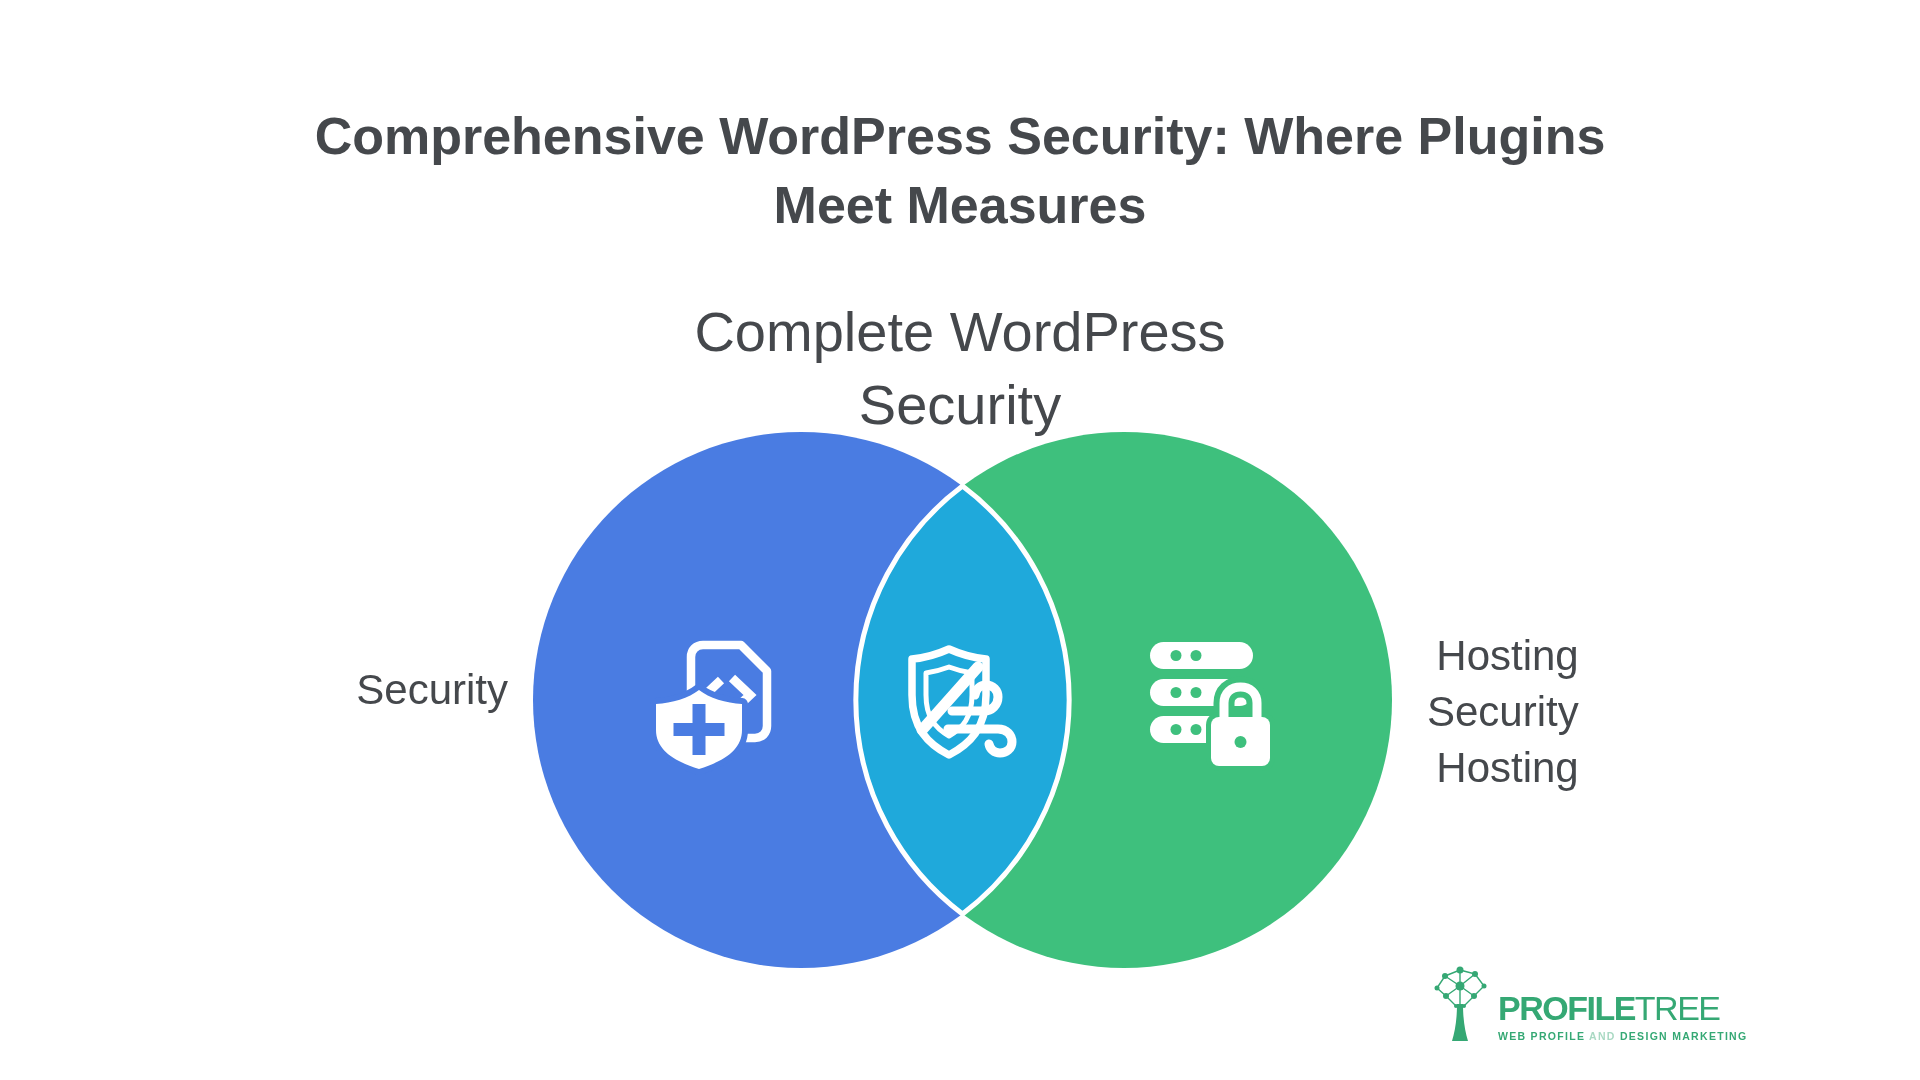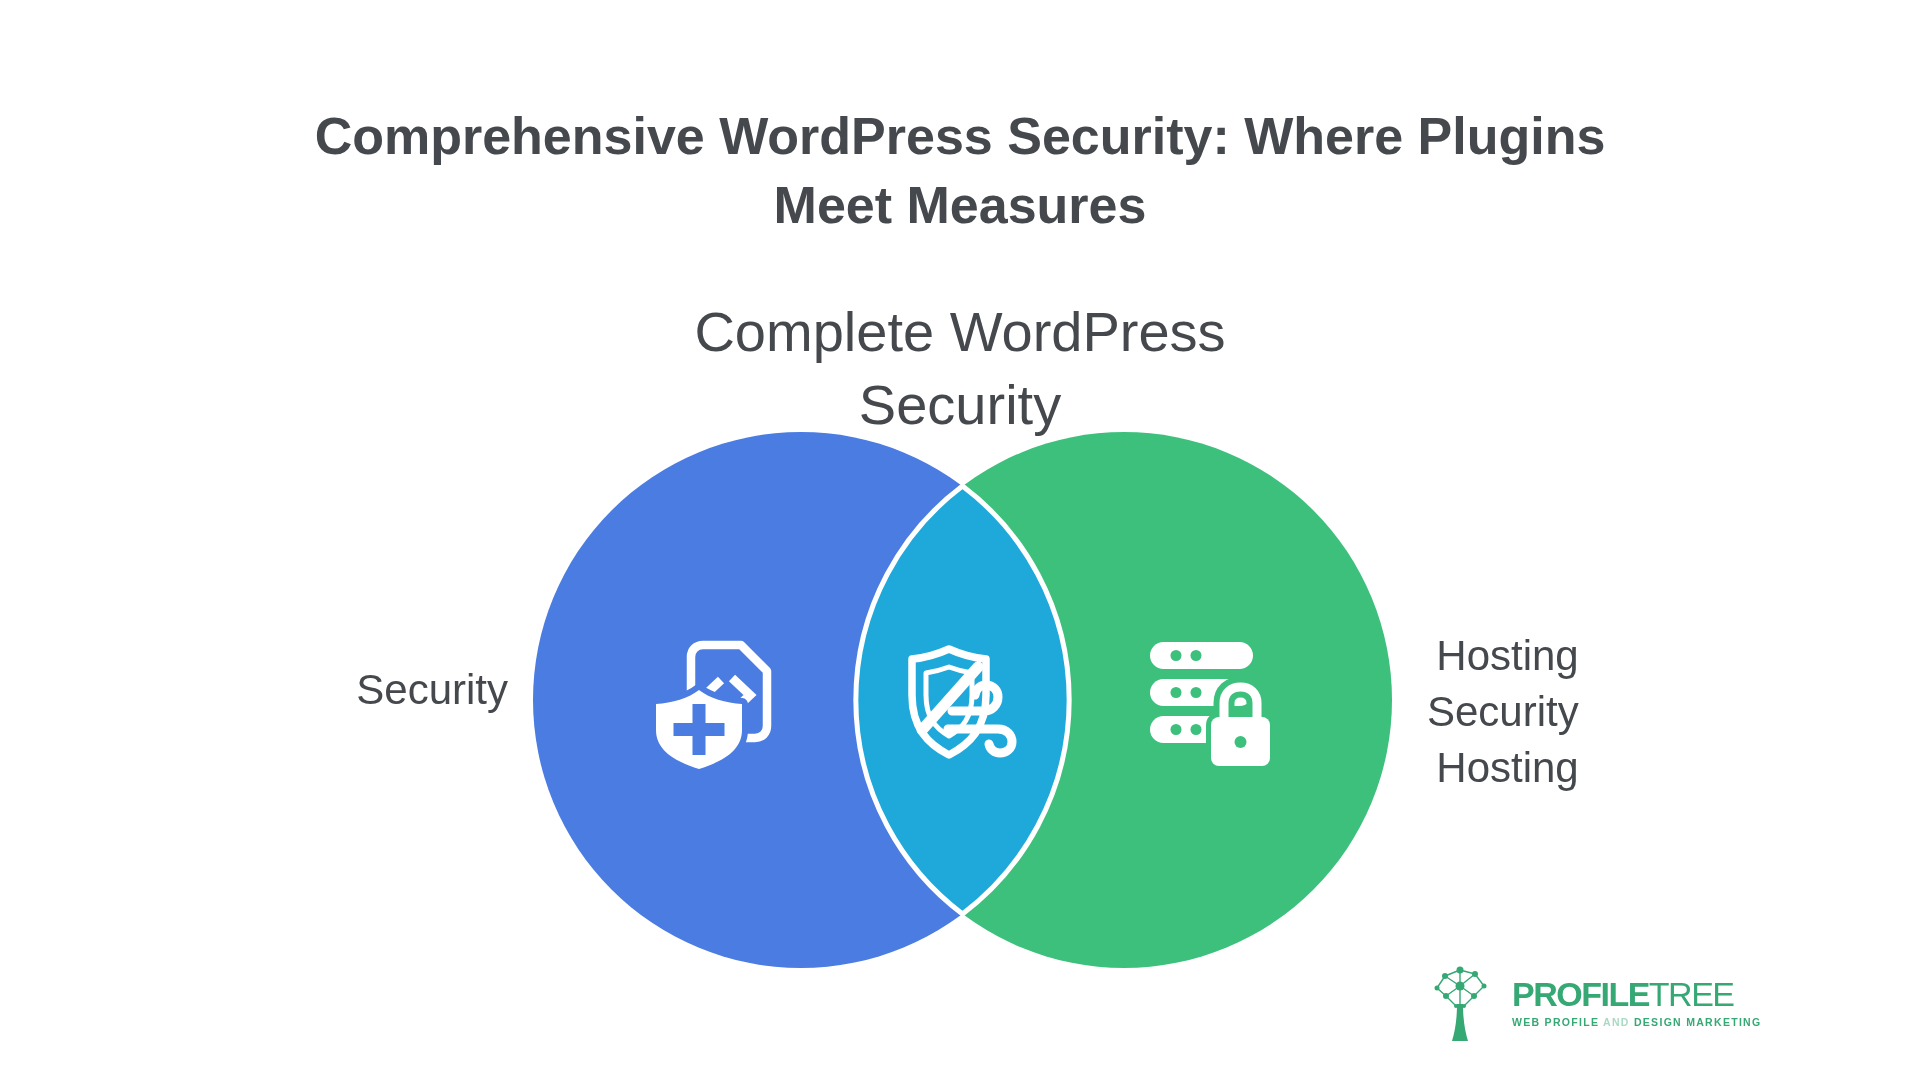--- a/index.html
+++ b/index.html
@@ -16,21 +16,21 @@
     position:absolute;top:296px;left:0;width:100%;
     text-align:center;font-size:56px;font-weight:400;line-height:1.3;color:#45484c;
   }
   .overlap-label span{display:block;}
   .set-label{font-size:42px;font-weight:400;line-height:1.33;color:#45484c;}
   .set-label span{display:block;}
   .label-left{position:absolute;top:662px;right:1412px;text-align:right;white-space:nowrap;}
   .label-right{position:absolute;top:628px;left:1427px;text-align:right;white-space:nowrap;}
   .venn-svg{position:absolute;top:0;left:0;}
   .branding{
-    position:absolute;left:1432px;top:962px;display:flex;align-items:center;gap:24px;
+    position:absolute;left:1432px;top:962px;display:flex;align-items:flex-end;gap:10px;
   }
   .brand-text{display:flex;flex-direction:column;}
   .brand-name{
     font-size:34px;font-weight:bold;letter-spacing:-1.5px;color:#35a874;line-height:1;
     white-space:nowrap;
   }
   .brand-name .light{font-weight:400;}
   .brand-tagline{
     margin-top:5px;font-size:10.5px;font-weight:bold;letter-spacing:1.3px;
     color:#35a874;white-space:nowrap;

